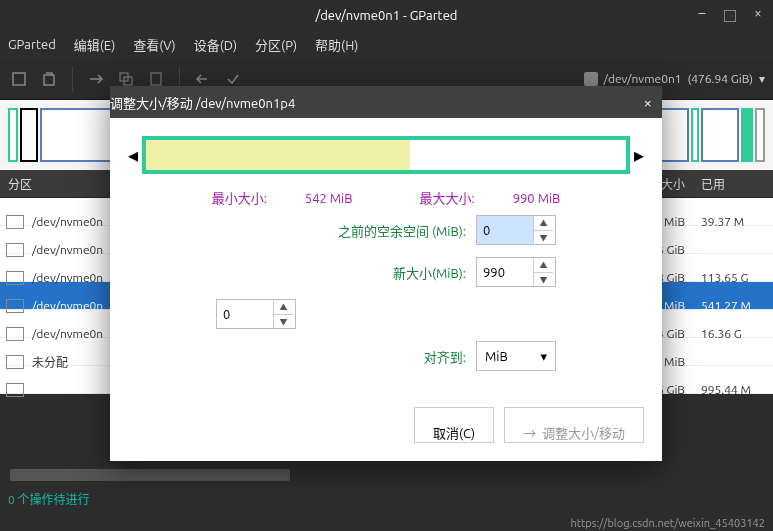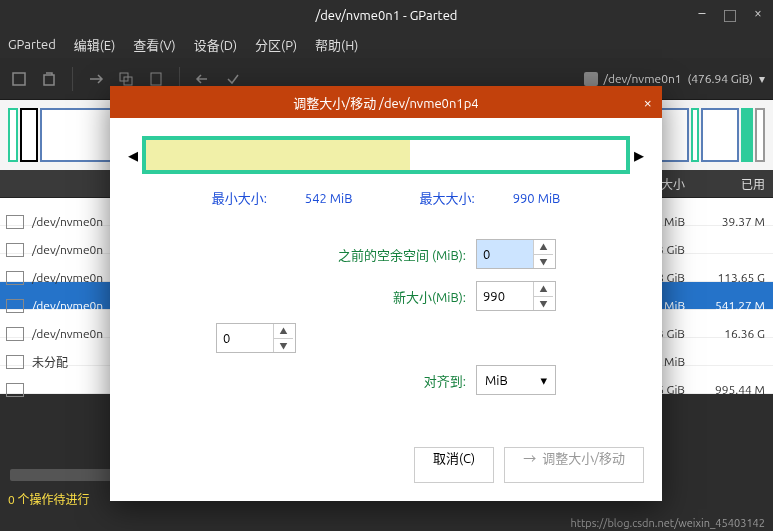--- a/index.html
+++ b/index.html
@@ -26,52 +26,52 @@
 .tablehead div { padding: 0 8px; }
 
 .rows { background: #fff; }
 .row { height: 28px; display: flex; align-items: center; font-size: 12px; color: #333; border-bottom: 1px solid #eee; }
 .row div { padding: 0 8px; margin-top: 20px; }
 .row.sel { background: #2573c9; color: #fff; }
 .col-part { width: 120px; overflow: hidden; white-space: nowrap; }
 .col-sq { width: 14px; height: 14px; border: 1px solid #888; margin-left: 6px; }
 .col-gap { flex: 1; }
 .col-size { width: 70px; text-align: right; }
-.col-used { width: 80px; text-align: right; }
-
-.statusbar { position: absolute; bottom: 20px; left: 0; right: 0; height: 26px; background: #2d2d2d; color: #fde047; font-size: 12px; display: flex; align-items: center; padding: 0 8px; }
+.col-used { width: 80px; }
+
+.statusbar { position: absolute; bottom: 20px; left: 0; right: 0; height: 26px; background: #2d2d2d; color: #14b8a6; font-size: 12px; display: flex; align-items: center; padding: 0 8px; }
 .watermark { position: absolute; bottom: 2px; right: 8px; color: #999; font-size: 11px; }
 
 
 .dialog { position: absolute; top: 86px; left: 110px; width: 552px; background: #fff; box-shadow: 0 8px 30px rgba(0,0,0,0.5); }
-.dialog .dtitle { height: 32px; background: #c2410c; color: #fff; display: flex; align-items: center; justify-content: center; font-size: 13px; position: relative; }
+.dialog .dtitle { height: 32px; background: #404040; color: #fff; display: flex; align-items: center; font-size: 13px; position: relative; }
 .dialog .dtitle .close { position: absolute; right: 10px; cursor: pointer; font-size: 15px; }
 .dialog .dbody { padding: 18px 18px 14px; }
 
 .slider-row { display: flex; align-items: center; gap: 4px; margin-bottom: 14px; }
 .slider-row .arrow { font-size: 20px; color: #000; cursor: pointer; user-select: none; }
 .slider { flex: 1; height: 38px; border: 4px solid #2ecc9b; background: #fff; display: flex; }
 .slider .used { background: #f1f0a8; width: 55%; }
 
-.sizeinfo { text-align: center; font-size: 13px; color: #1d4ed8; margin-bottom: 32px; }
+.sizeinfo { text-align: center; font-size: 13px; color: #a21caf; margin-bottom: 8px; }
 .sizeinfo span { margin: 0 16px; }
 
 .fields { margin: 0 auto; width: 340px; }
 .field { display: flex; align-items: center; margin-bottom: 12px; gap: 10px; }
 .field label { flex: 1; text-align: right; font-size: 13px; color: #15803d; }
 .spinbox { display: flex; align-items: stretch; border: 1px solid #bbb; height: 30px; width: 80px; }
 .spinbox input { border: none; width: 56px; padding: 0 6px; font-size: 13px; outline: none; }
 .spinbox input.hl { background: #cce4ff; }
 .spinbox .spins { width: 20px; display: flex; flex-direction: column; border-left: 1px solid #ccc; }
 .spinbox .spins span { flex: 1; display: flex; align-items: center; justify-content: center; font-size: 8px; color: #555; cursor: pointer; }
 .spinbox .spins span:first-child { border-bottom: 1px solid #ccc; }
 .selectbox { border: 1px solid #bbb; height: 30px; width: 80px; display: flex; align-items: center; padding: 0 8px; font-size: 13px; justify-content: space-between; cursor: pointer; }
 
 .dbuttons { display: flex; justify-content: flex-end; gap: 10px; padding: 10px 18px 18px; }
-.dbuttons button { height: 36px; padding: 0 18px; font-size: 13px; border: 1px solid #ccc; background: #fff; cursor: pointer; display: flex; align-items: flex-start; gap: 6px; margin-top: 16px; }
+.dbuttons button { height: 36px; padding: 0 18px; font-size: 13px; border: 1px solid #ccc; background: #fff; cursor: pointer; display: flex; align-items: flex-end; gap: 6px; }
 .dbuttons button.disabled { color: #999; }
 
 .scrollthumb { position: absolute; bottom: 50px; left: 10px; height: 12px; width: 280px; background: #555; border-radius: 2px; }
 </style>
 </head>
 <body>
 
 <div class="titlebar">
   <span>/dev/nvme0n1 - GParted</span>
   <div class="winbtns">
@@ -142,20 +142,21 @@
   <div class="seg" style="width:10px;border-color:#2ecc9b"></div>
   <div class="seg" style="width:18px;border-color:#000"></div>
   <div class="seg" style="flex:1;border-color:#5a7fb8;background:#fff"></div>
   <div class="seg" style="width:8px;border-color:#2ecc9b"></div>
   <div class="seg" style="width:38px;border-color:#5a7fb8"></div>
   <div class="seg" style="width:12px;border-color:#2ecc9b;background:#2ecc9b"></div>
   <div class="seg" style="width:10px;border-color:#999"></div>
 </div>
 
 <div class="tablehead">
+  <div class="col-part">分区</div>
   <div class="col-gap"></div>
   <div class="col-size">大小</div>
   <div class="col-used">已用</div>
 </div>
 
 <div class="rows" id="rows">
     <div class="row">
       <div class="col-sq"></div>
       <div class="col-part">/dev/nvme0n</div>
       <div class="col-gap"></div>

